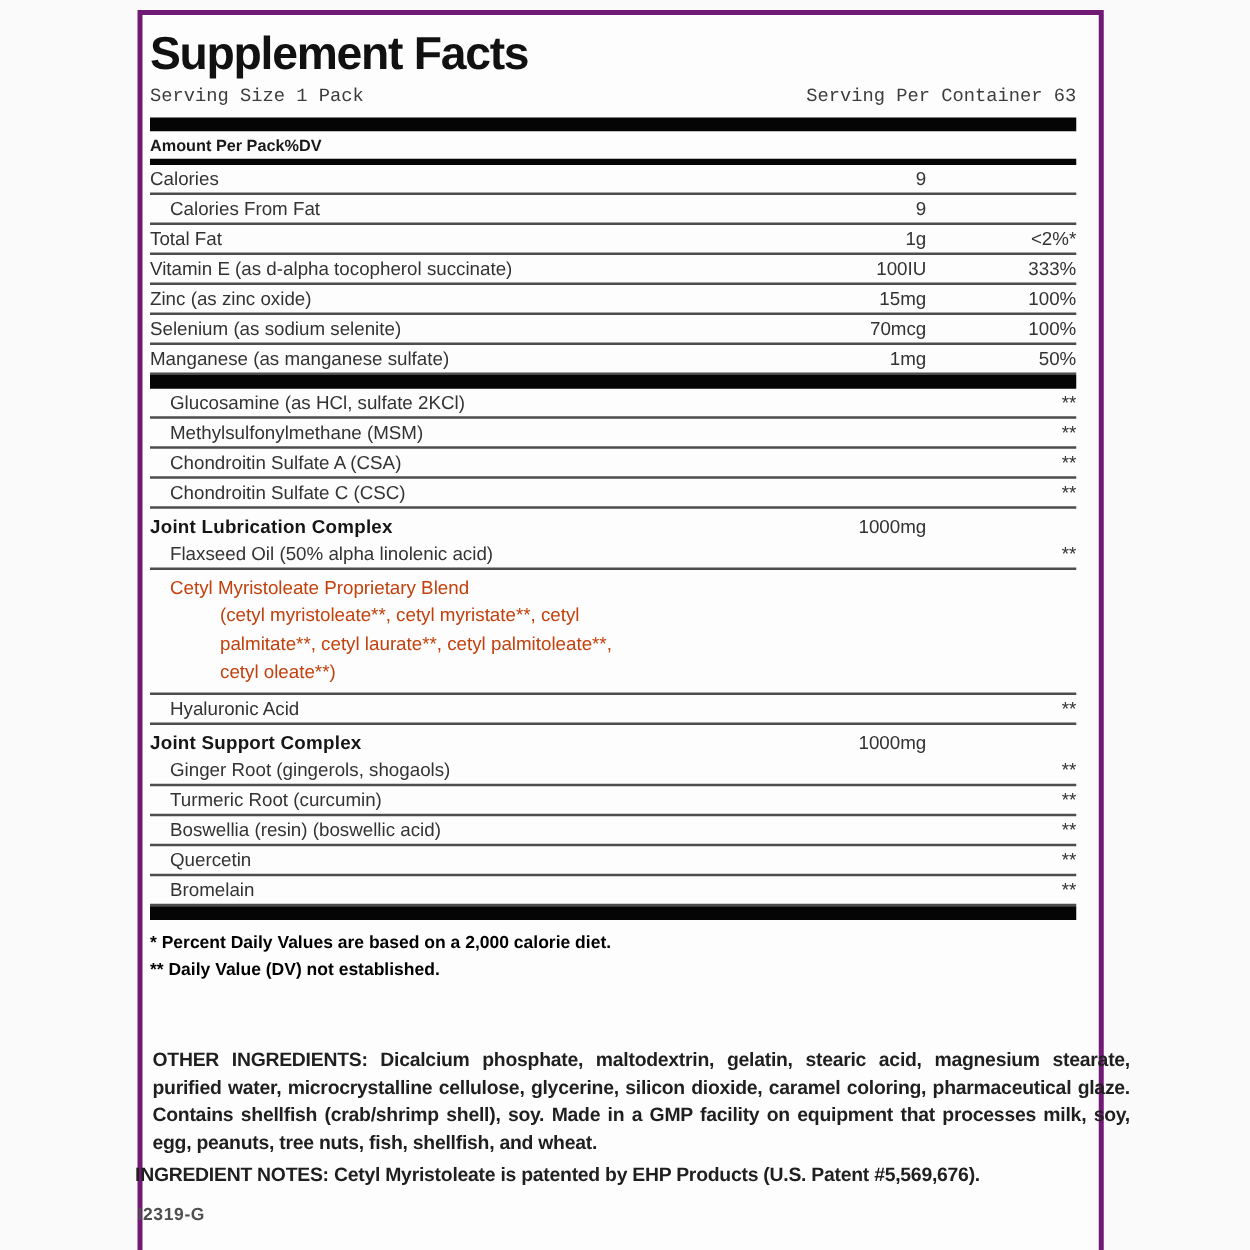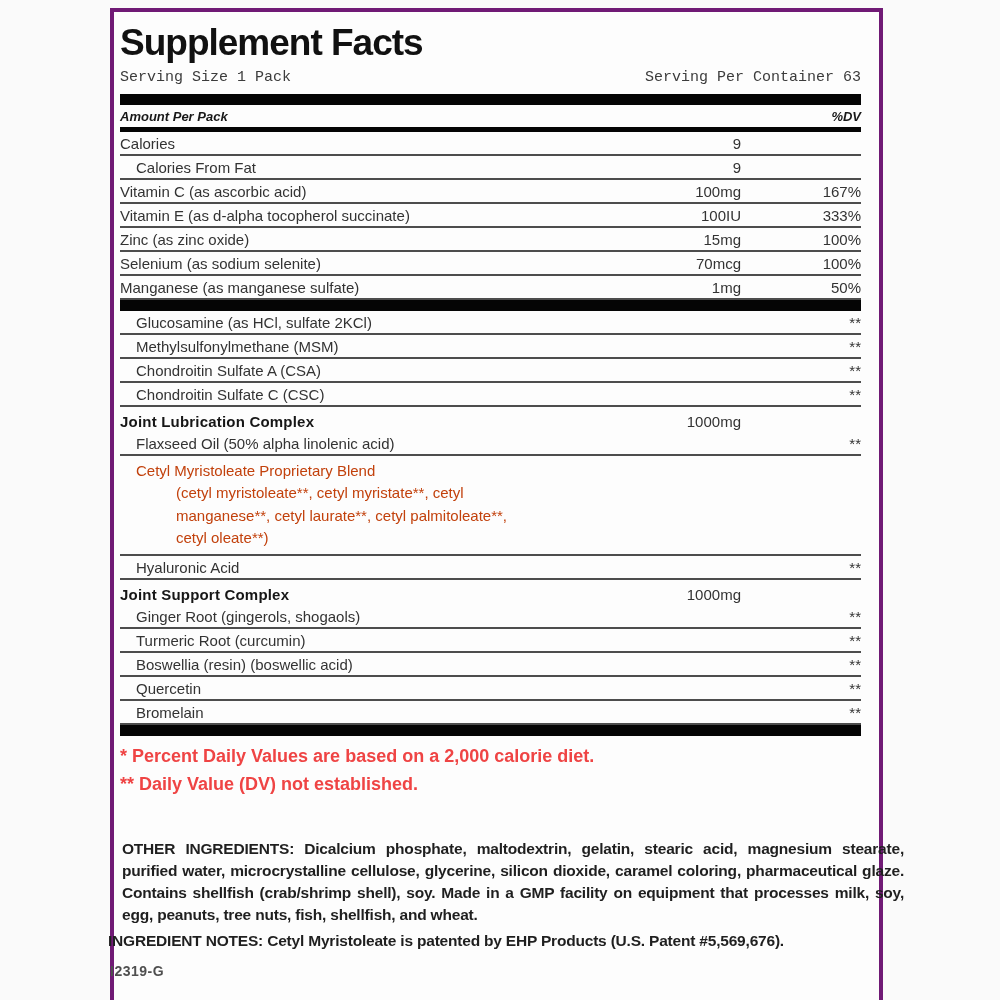--- a/index.html
+++ b/index.html
@@ -32,26 +32,24 @@
     font-size:15px;
     color:#3c3c3c;
     margin:6px 0 8px 0;
     font-family:Liberation Mono, monospace;
   }
   .bar { background:#050505; width:100%; }
   .bar-thick { height:11px; }
   .bar-med { height:5px; }
   .col-header-row {
     display:flex;
-    justify-content:space-between;
     font-size:13px;
     font-weight:700;
     color:#181818;
     padding:4px 0 3px 0;
-    font-style:italic;
   }
   #rows-container { width:100%; }
   .row {
     display:flex;
     align-items:flex-end;
     font-size:15px;
     color:#333;
     padding:3px 0 2px 0;
     min-height:24px;
   }
@@ -65,23 +63,23 @@
   .blend-row {
     font-size:15px;
     color:#c2410c;
     padding:4px 0 4px 0;
     border-bottom:2px solid #4d4d4d;
   }
   .blend-row .blend-name { padding-left:16px; line-height:1.5; }
   .blend-row .blend-line { padding-left:56px; line-height:1.5; }
   .footnotes {
     margin-top:7px;
-    font-size:18px;
-    font-weight:700;
-    color:#ef4444;
+    font-size:14px;
+    font-weight:700;
+    color:#000000;
     line-height:1.55;
   }
   .below-box { position:absolute; left:108px; width:782px; }
   .other-ing { top:838px;margin-left:14px; }
   .ing-par {
     font-size:15.5px;
     font-weight:700;
     color:#1f1f1f;
     line-height:1.42;
     text-align:justify;
@@ -122,23 +120,23 @@
         <span class="name">Calories</span>
         <span class="amt">9</span>
         <span class="dv"></span>
       </div>
       <div class="row row-borders ind1">
         <span class="name">Calories From Fat</span>
         <span class="amt">9</span>
         <span class="dv"></span>
       </div>
       <div class="row row-borders">
-        <span class="name">Vitamin C (as ascorbic acid)</span>
-        <span class="amt">100mg</span>
-        <span class="dv">167%</span>
+        <span class="name">Total Fat</span>
+        <span class="amt">1g</span>
+        <span class="dv">&lt;2%*</span>
       </div>
       <div class="row row-borders">
         <span class="name">Vitamin E (as d-alpha tocopherol succinate)</span>
         <span class="amt">100IU</span>
         <span class="dv">333%</span>
       </div>
       <div class="row row-borders">
         <span class="name">Zinc (as zinc oxide)</span>
         <span class="amt">15mg</span>
         <span class="dv">100%</span>
@@ -180,21 +178,21 @@
         <span class="dv"></span>
       </div>
       <div class="row row-borders ind1">
         <span class="name">Flaxseed Oil (50% alpha linolenic acid)</span>
         <span class="amt"></span>
         <span class="dv">**</span>
       </div>
       <div class="blend-row">
         <div class="blend-name">Cetyl Myristoleate Proprietary Blend</div>
         <div class="blend-line">(cetyl myristoleate**, cetyl myristate**, cetyl</div>
-        <div class="blend-line">manganese**, cetyl laurate**, cetyl palmitoleate**,</div>
+        <div class="blend-line">palmitate**, cetyl laurate**, cetyl palmitoleate**,</div>
         <div class="blend-line">cetyl oleate**)</div>
       </div>
       <div class="row row-borders ind1">
         <span class="name">Hyaluronic Acid</span>
         <span class="amt"></span>
         <span class="dv">**</span>
       </div>
       <div class="row section">
         <span class="name">Joint Support Complex</span>
         <span class="amt">1000mg</span>

